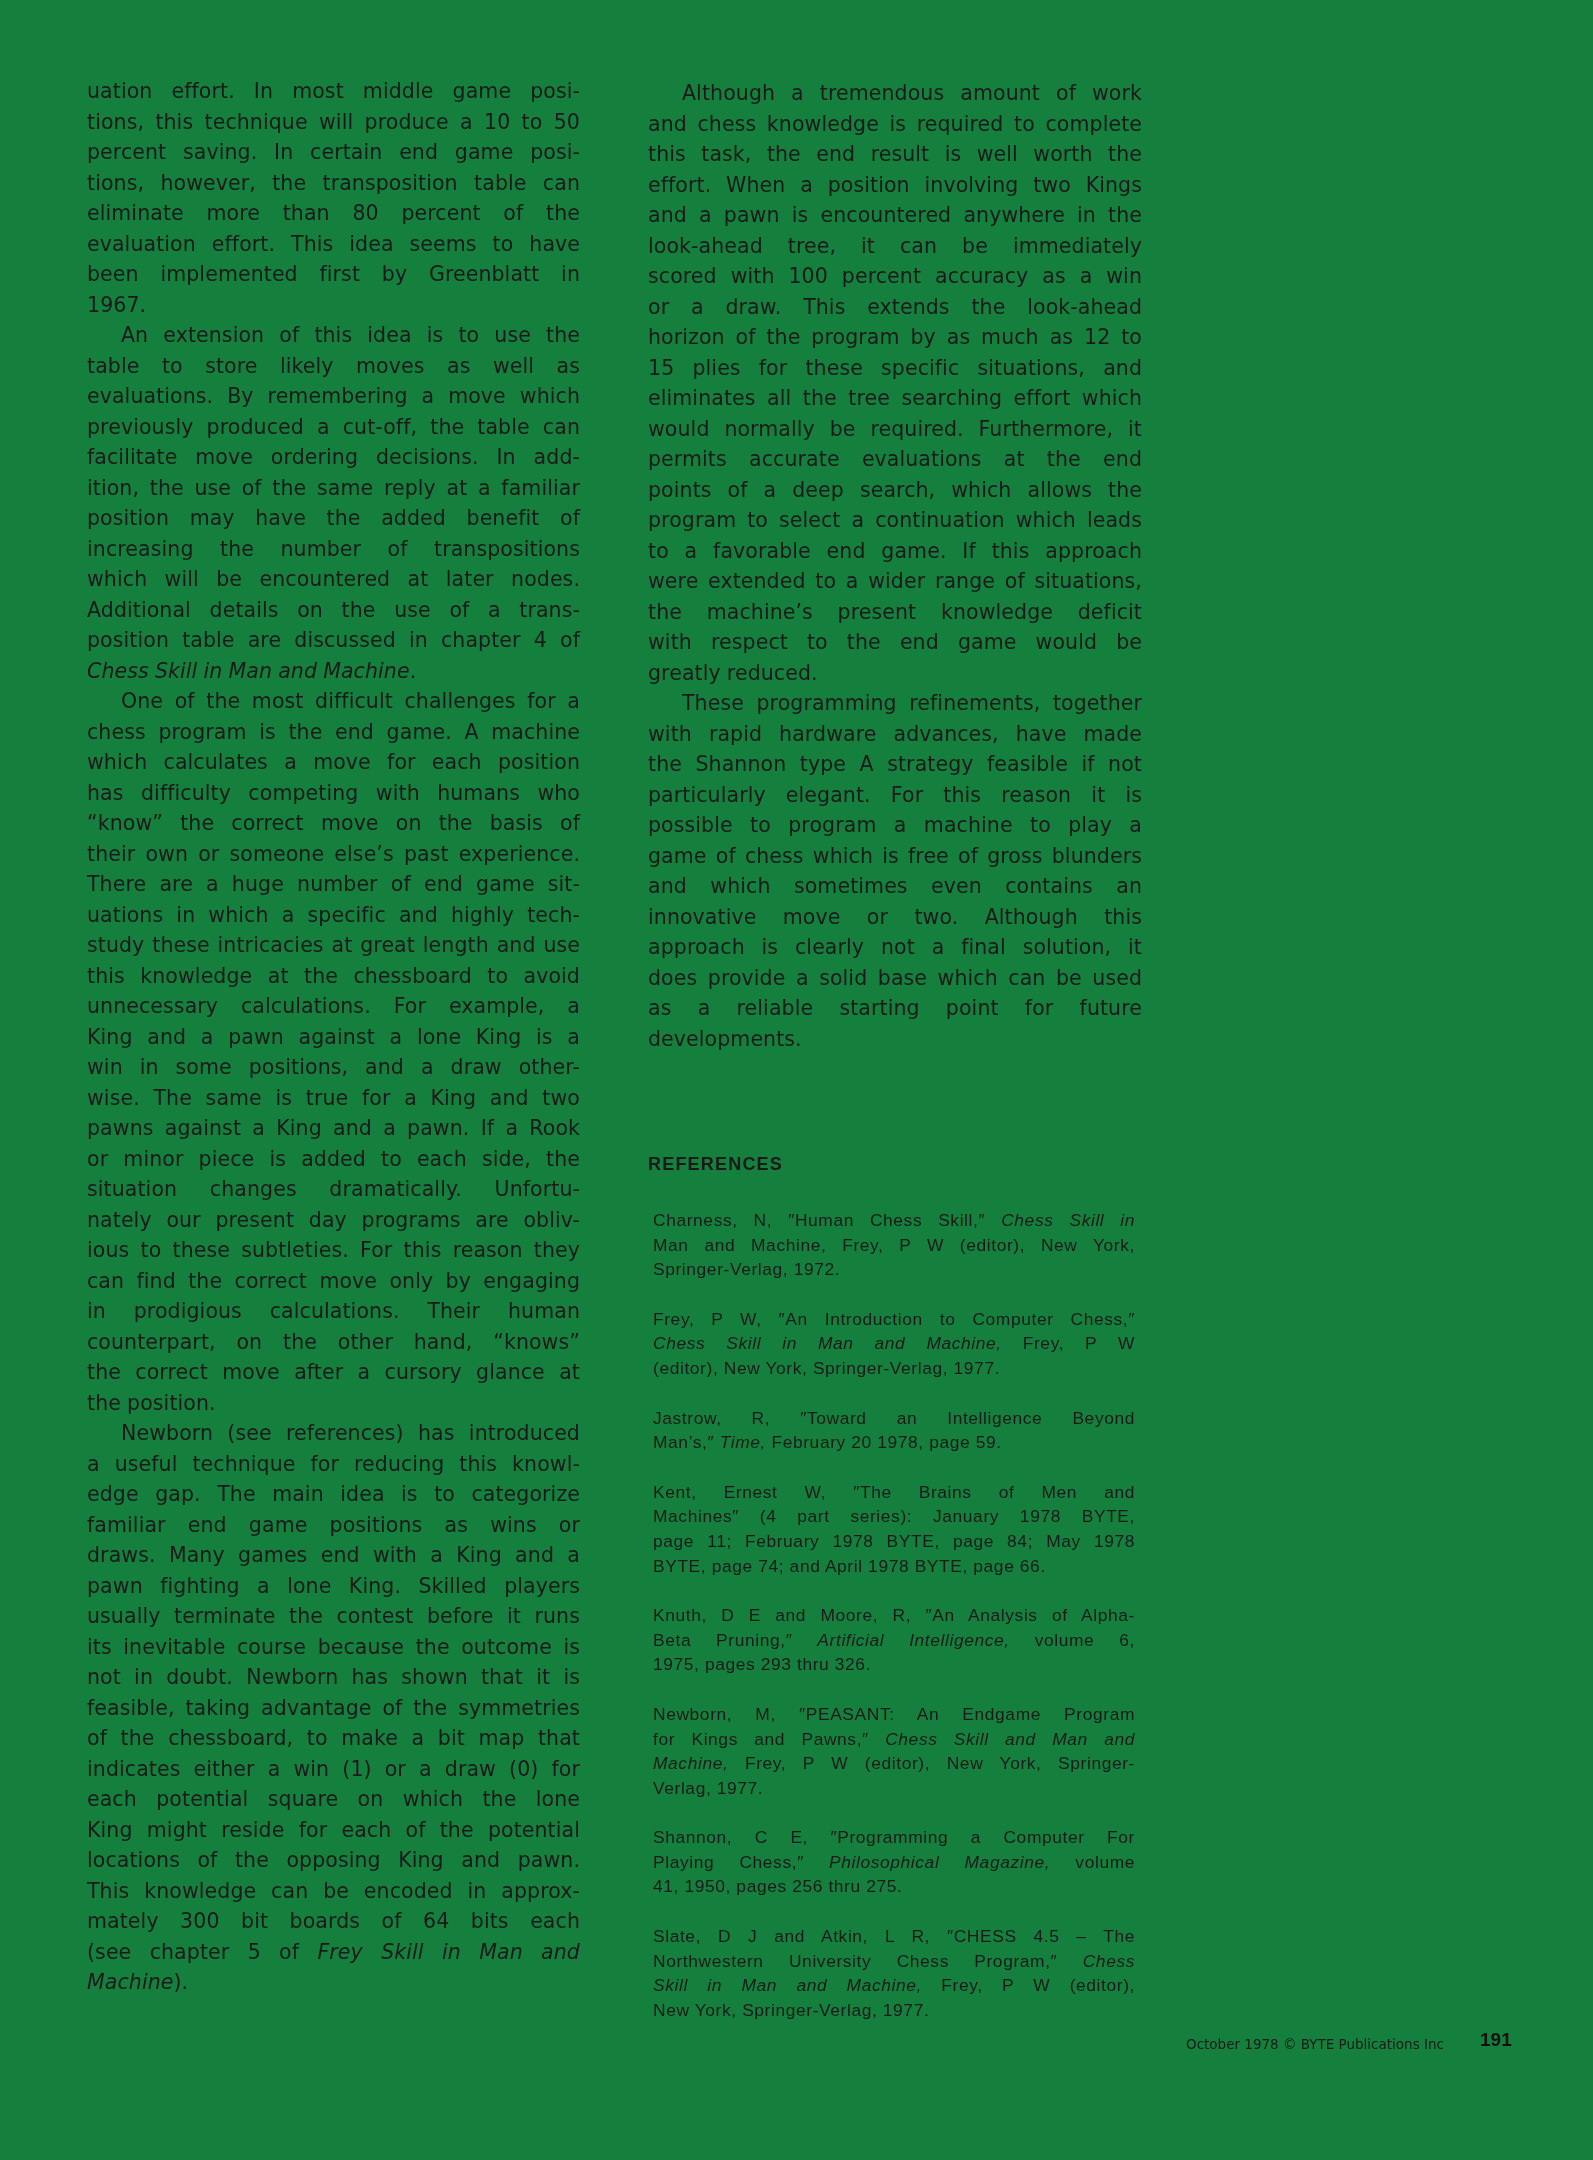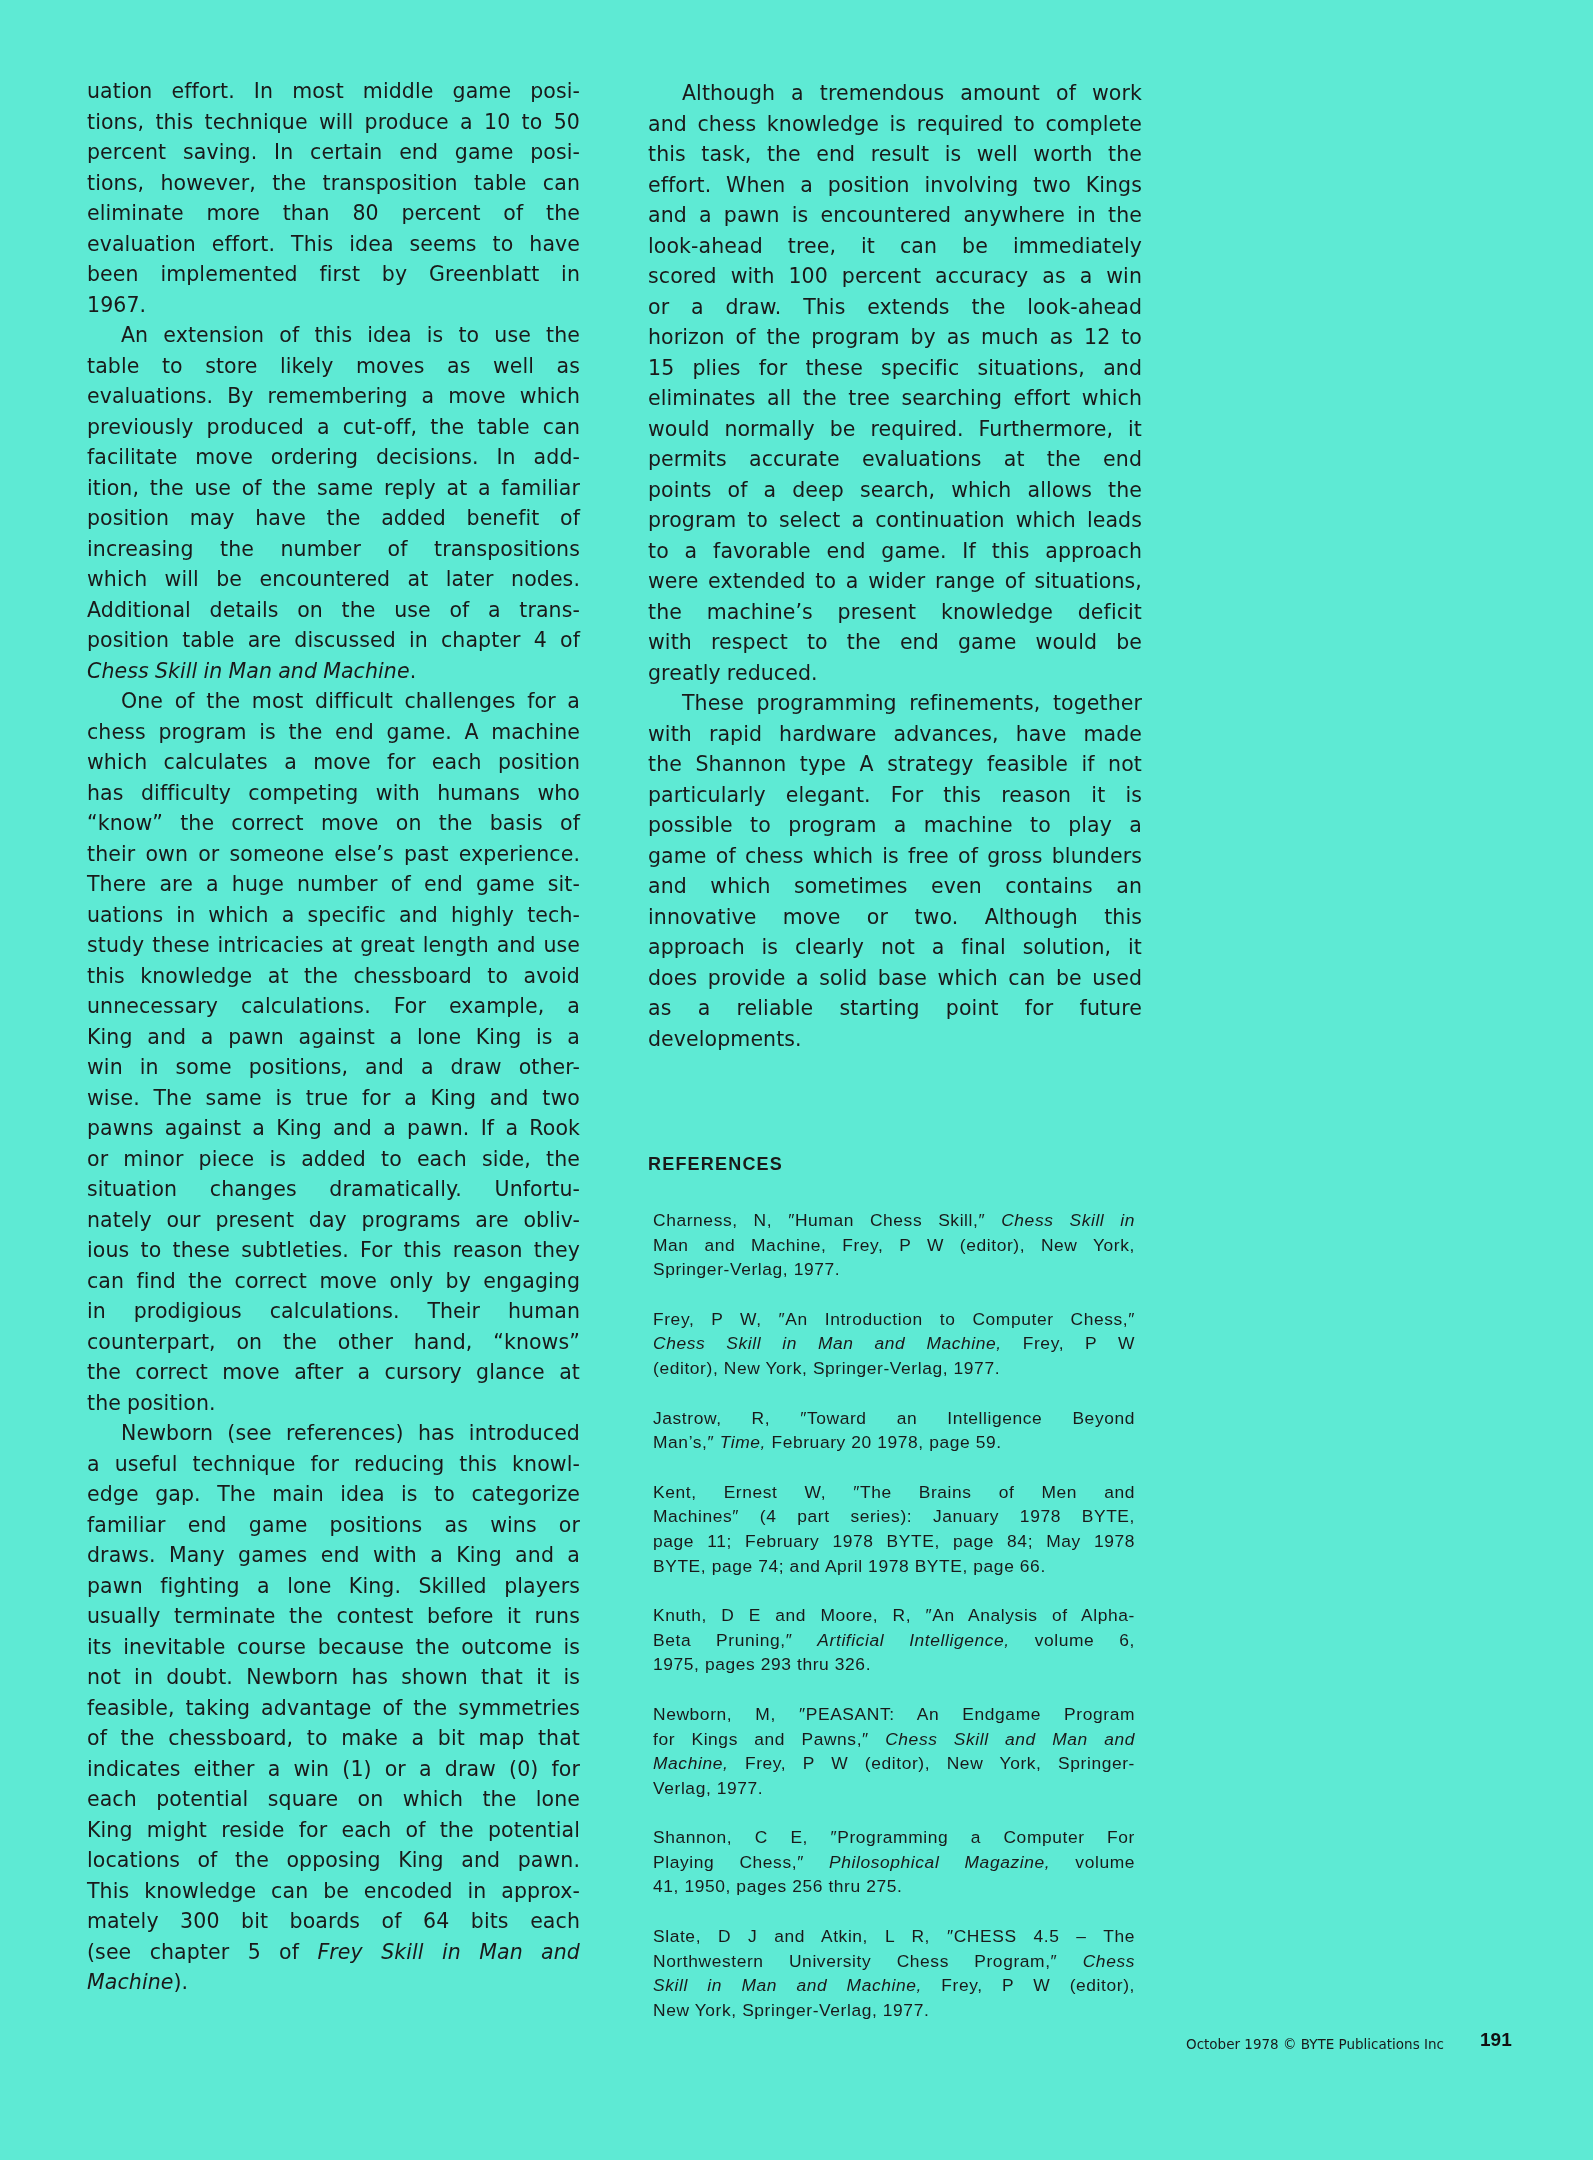--- a/index.html
+++ b/index.html
@@ -1,17 +1,17 @@
 <!DOCTYPE html>
 <html><head>
 <meta charset="utf-8">
 <style>
   html, body { margin: 0; padding: 0; background: #ffffff; }
   body { width: 1593px; height: 2160px; position: relative; overflow: hidden; color: #1a1a1a; }
-  .page { position: absolute; left: 0; top: 0; width: 1593px; height: 2160px; background: #5eead4; }
+  .page { position: absolute; left: 0; top: 0; width: 1593px; height: 2160px; background: #15803d; }
   .col { position: absolute; font-family: "DejaVu Sans", sans-serif; }
   .col-left { left: 87px; top: 76px; width: 493px; }
   .col-right { left: 648px; top: 78px; width: 494px; }
   .line {
     display: block; height: 30.5px; line-height: 30.5px;
     font-size: 20.5px; white-space: nowrap;
     text-align: justify; text-align-last: justify;
     letter-spacing: 0.1px; word-spacing: -0.5px;
   }
   .line.last { text-align-last: left; }
@@ -140,21 +140,21 @@
       <span class="line">does provide a solid base which can be used</span>
       <span class="line">as a reliable starting point for future</span>
       <span class="line last">developments.</span>
     </div>
 
   <div class="refs-heading">REFERENCES</div>
   <div class="refs" id="refs">
       <div class="ref">
         <span class="rl"><span>Charness, N, ″Human Chess Skill,″ </span><span style="font-style: italic;">Chess Skill in</span></span>
         <span class="rl"><span style="">Man and Machine,</span><span> Frey, P W (editor), New York,</span></span>
-        <span class="rl last"><span>Springer-Verlag, 1977.</span></span>
+        <span class="rl last"><span>Springer-Verlag, 1972.</span></span>
       </div>
       <div class="ref">
         <span class="rl"><span>Frey, P W, ″An Introduction to Computer Chess,″</span></span>
         <span class="rl"><span style="font-style: italic;">Chess Skill in Man and Machine,</span><span> Frey, P W</span></span>
         <span class="rl last"><span>(editor), New York, Springer-Verlag, 1977.</span></span>
       </div>
       <div class="ref">
         <span class="rl"><span>Jastrow, R, ″Toward an Intelligence Beyond</span></span>
         <span class="rl last"><span>Man’s,″ </span><span style="font-style: italic;">Time,</span><span> February 20 1978, page 59.</span></span>
       </div>

